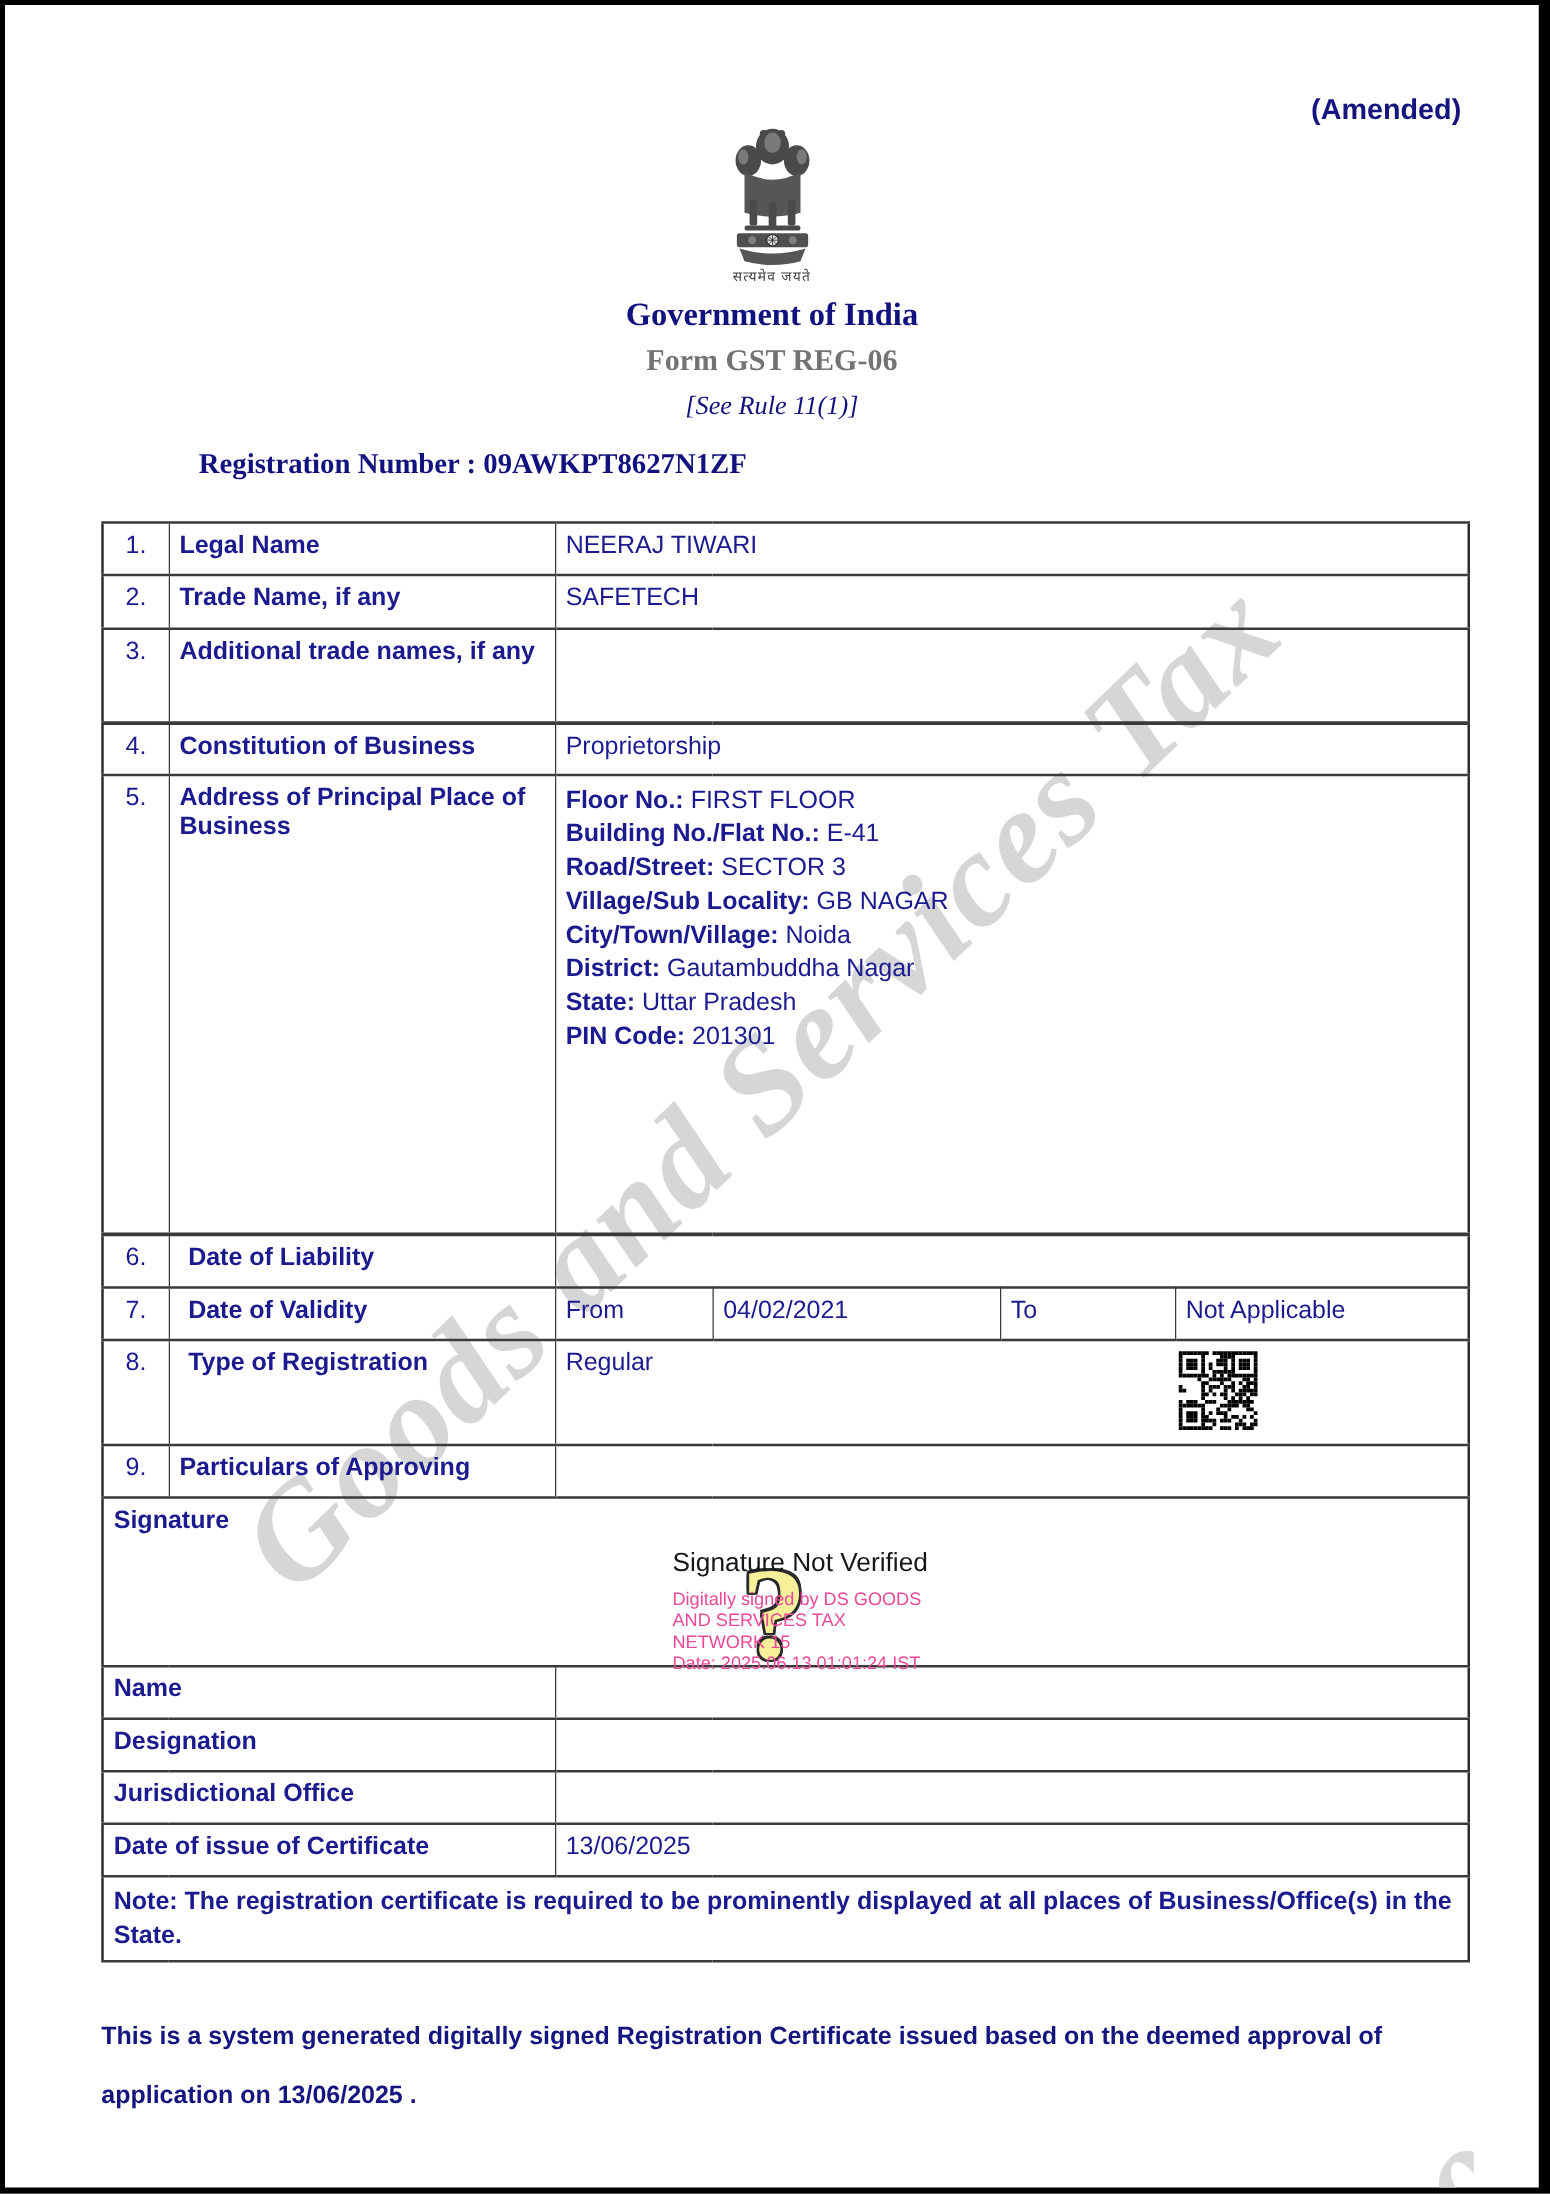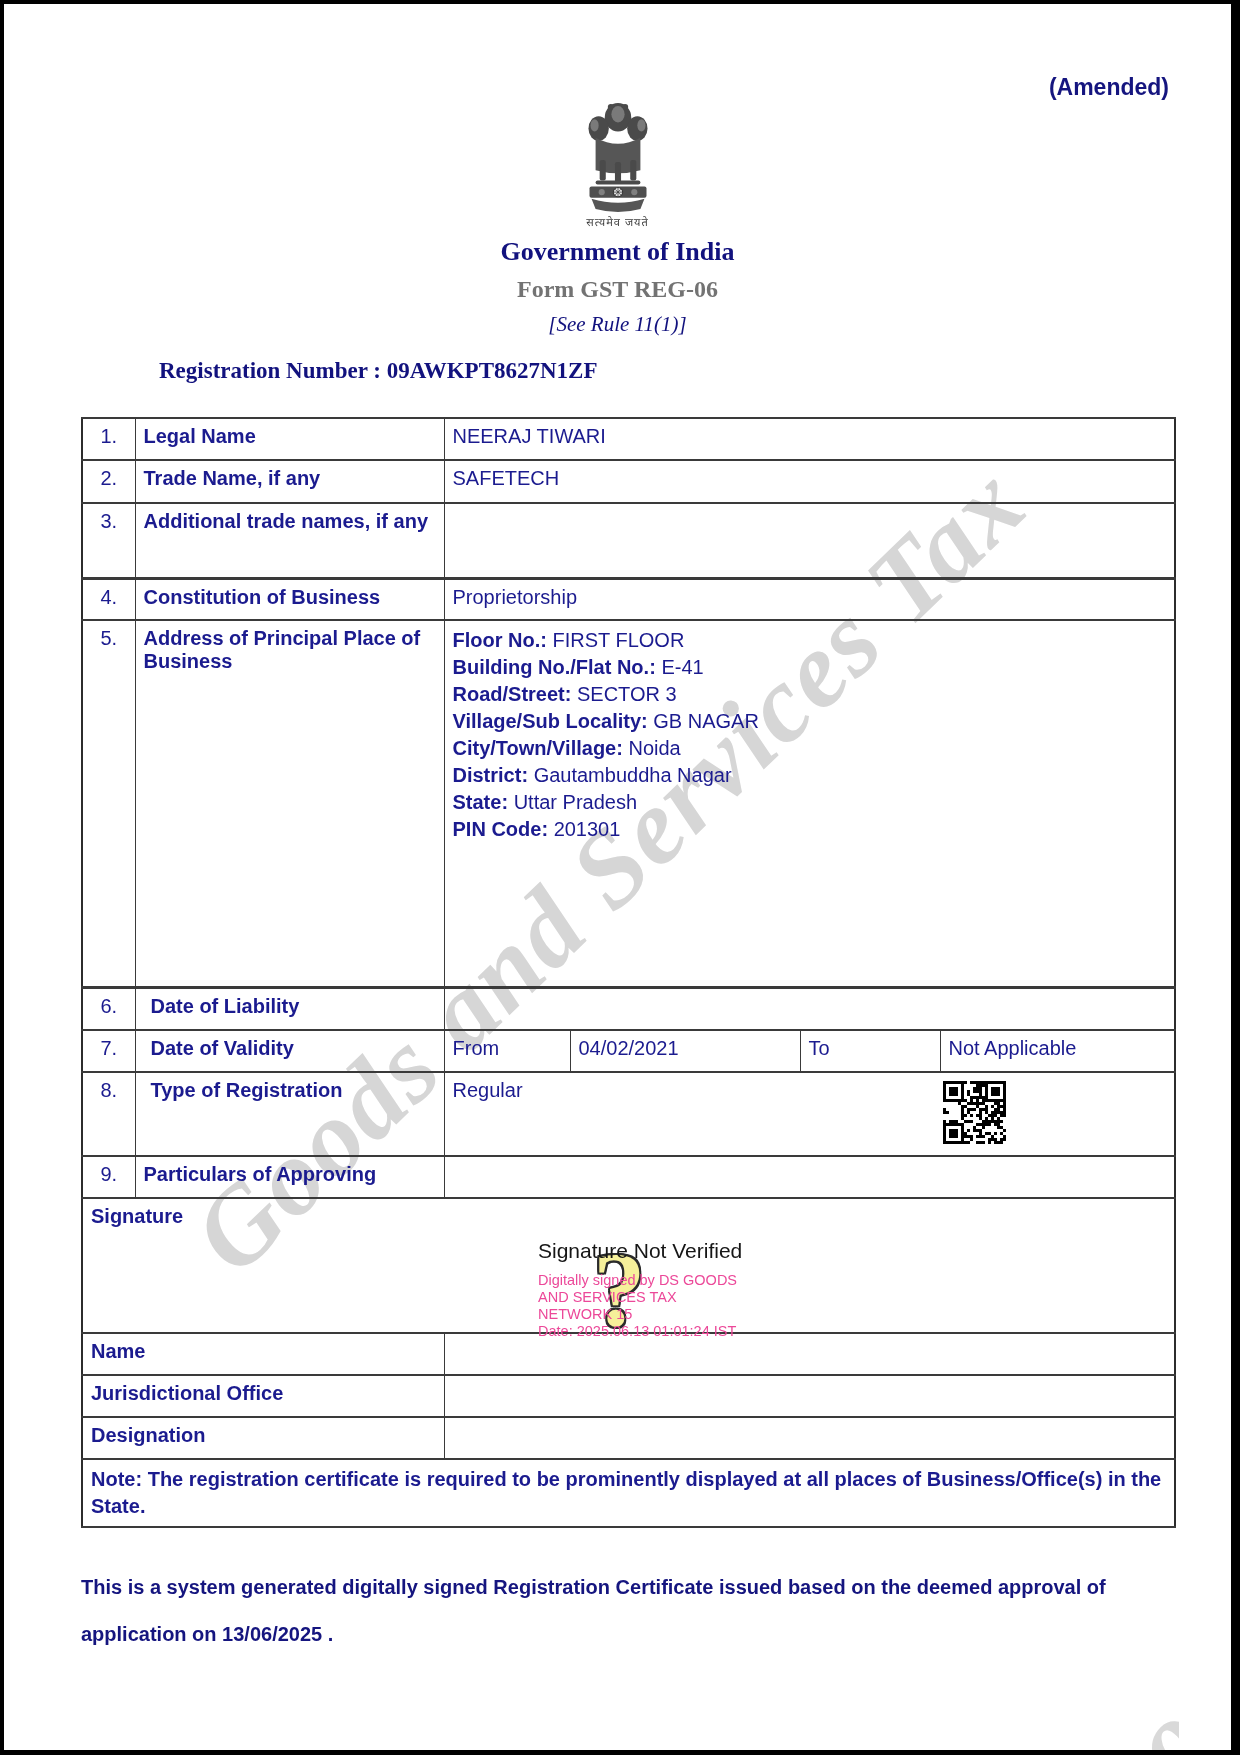--- a/index.html
+++ b/index.html
@@ -483,26 +483,30 @@
             </div>
           </div>
         </td>
       </tr>
 
       <tr style="height:42px">
         <td class="blbl" colspan="2">Name</td>
         <td class="val" colspan="4"></td>
       </tr>
       <tr style="height:42px">
+        <td class="blbl" colspan="2">Designation</td>
+        <td class="val" colspan="4"></td>
+      </tr>
+      <tr style="height:42px">
         <td class="blbl" colspan="2">Jurisdictional Office</td>
         <td class="val" colspan="4"></td>
       </tr>
       <tr style="height:42px">
-        <td class="blbl" colspan="2">Designation</td>
-        <td class="val" colspan="4"></td>
+        <td class="blbl" colspan="2">Date of issue of Certificate</td>
+        <td class="val" colspan="4">13/06/2025</td>
       </tr>
 
       <tr>
         <td class="note-cell" colspan="6">Note: The registration certificate is required to be prominently displayed at all places of Business/Office(s) in the State.</td>
       </tr>
     </tbody>
       </table>
 
     <div class="closing">This is a system generated digitally signed Registration Certificate issued based on the deemed approval of application on 13/06/2025 .</div>
   </div>

